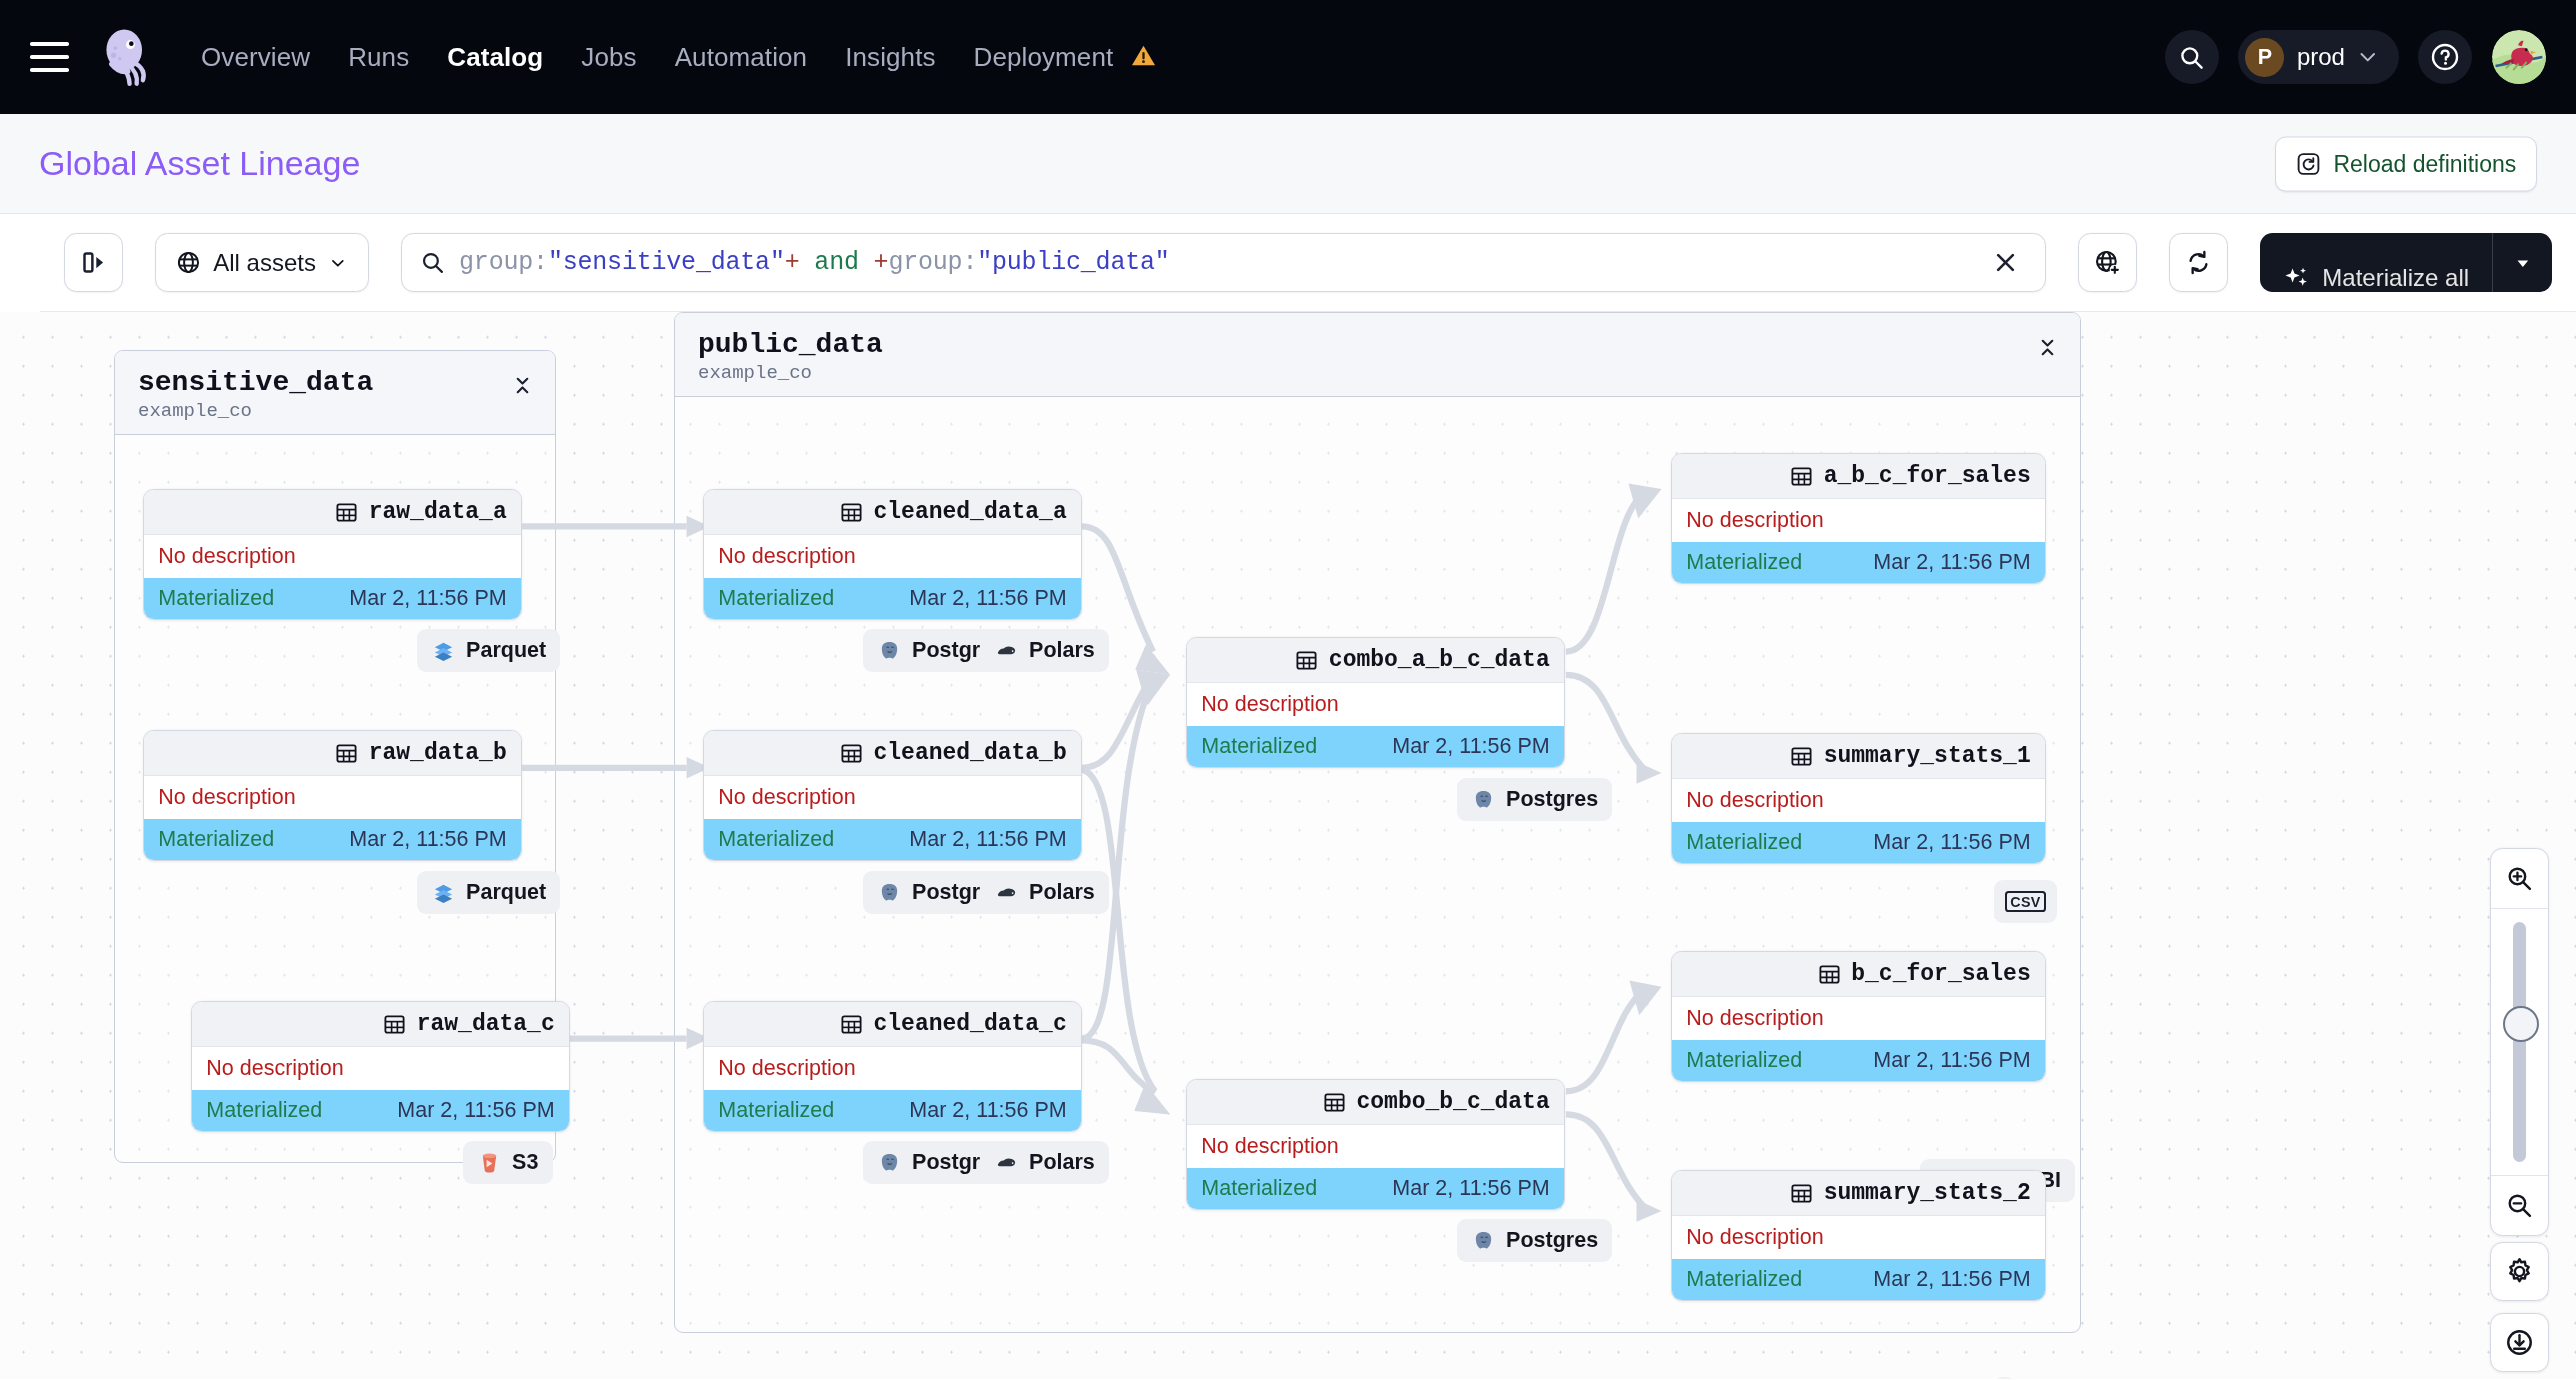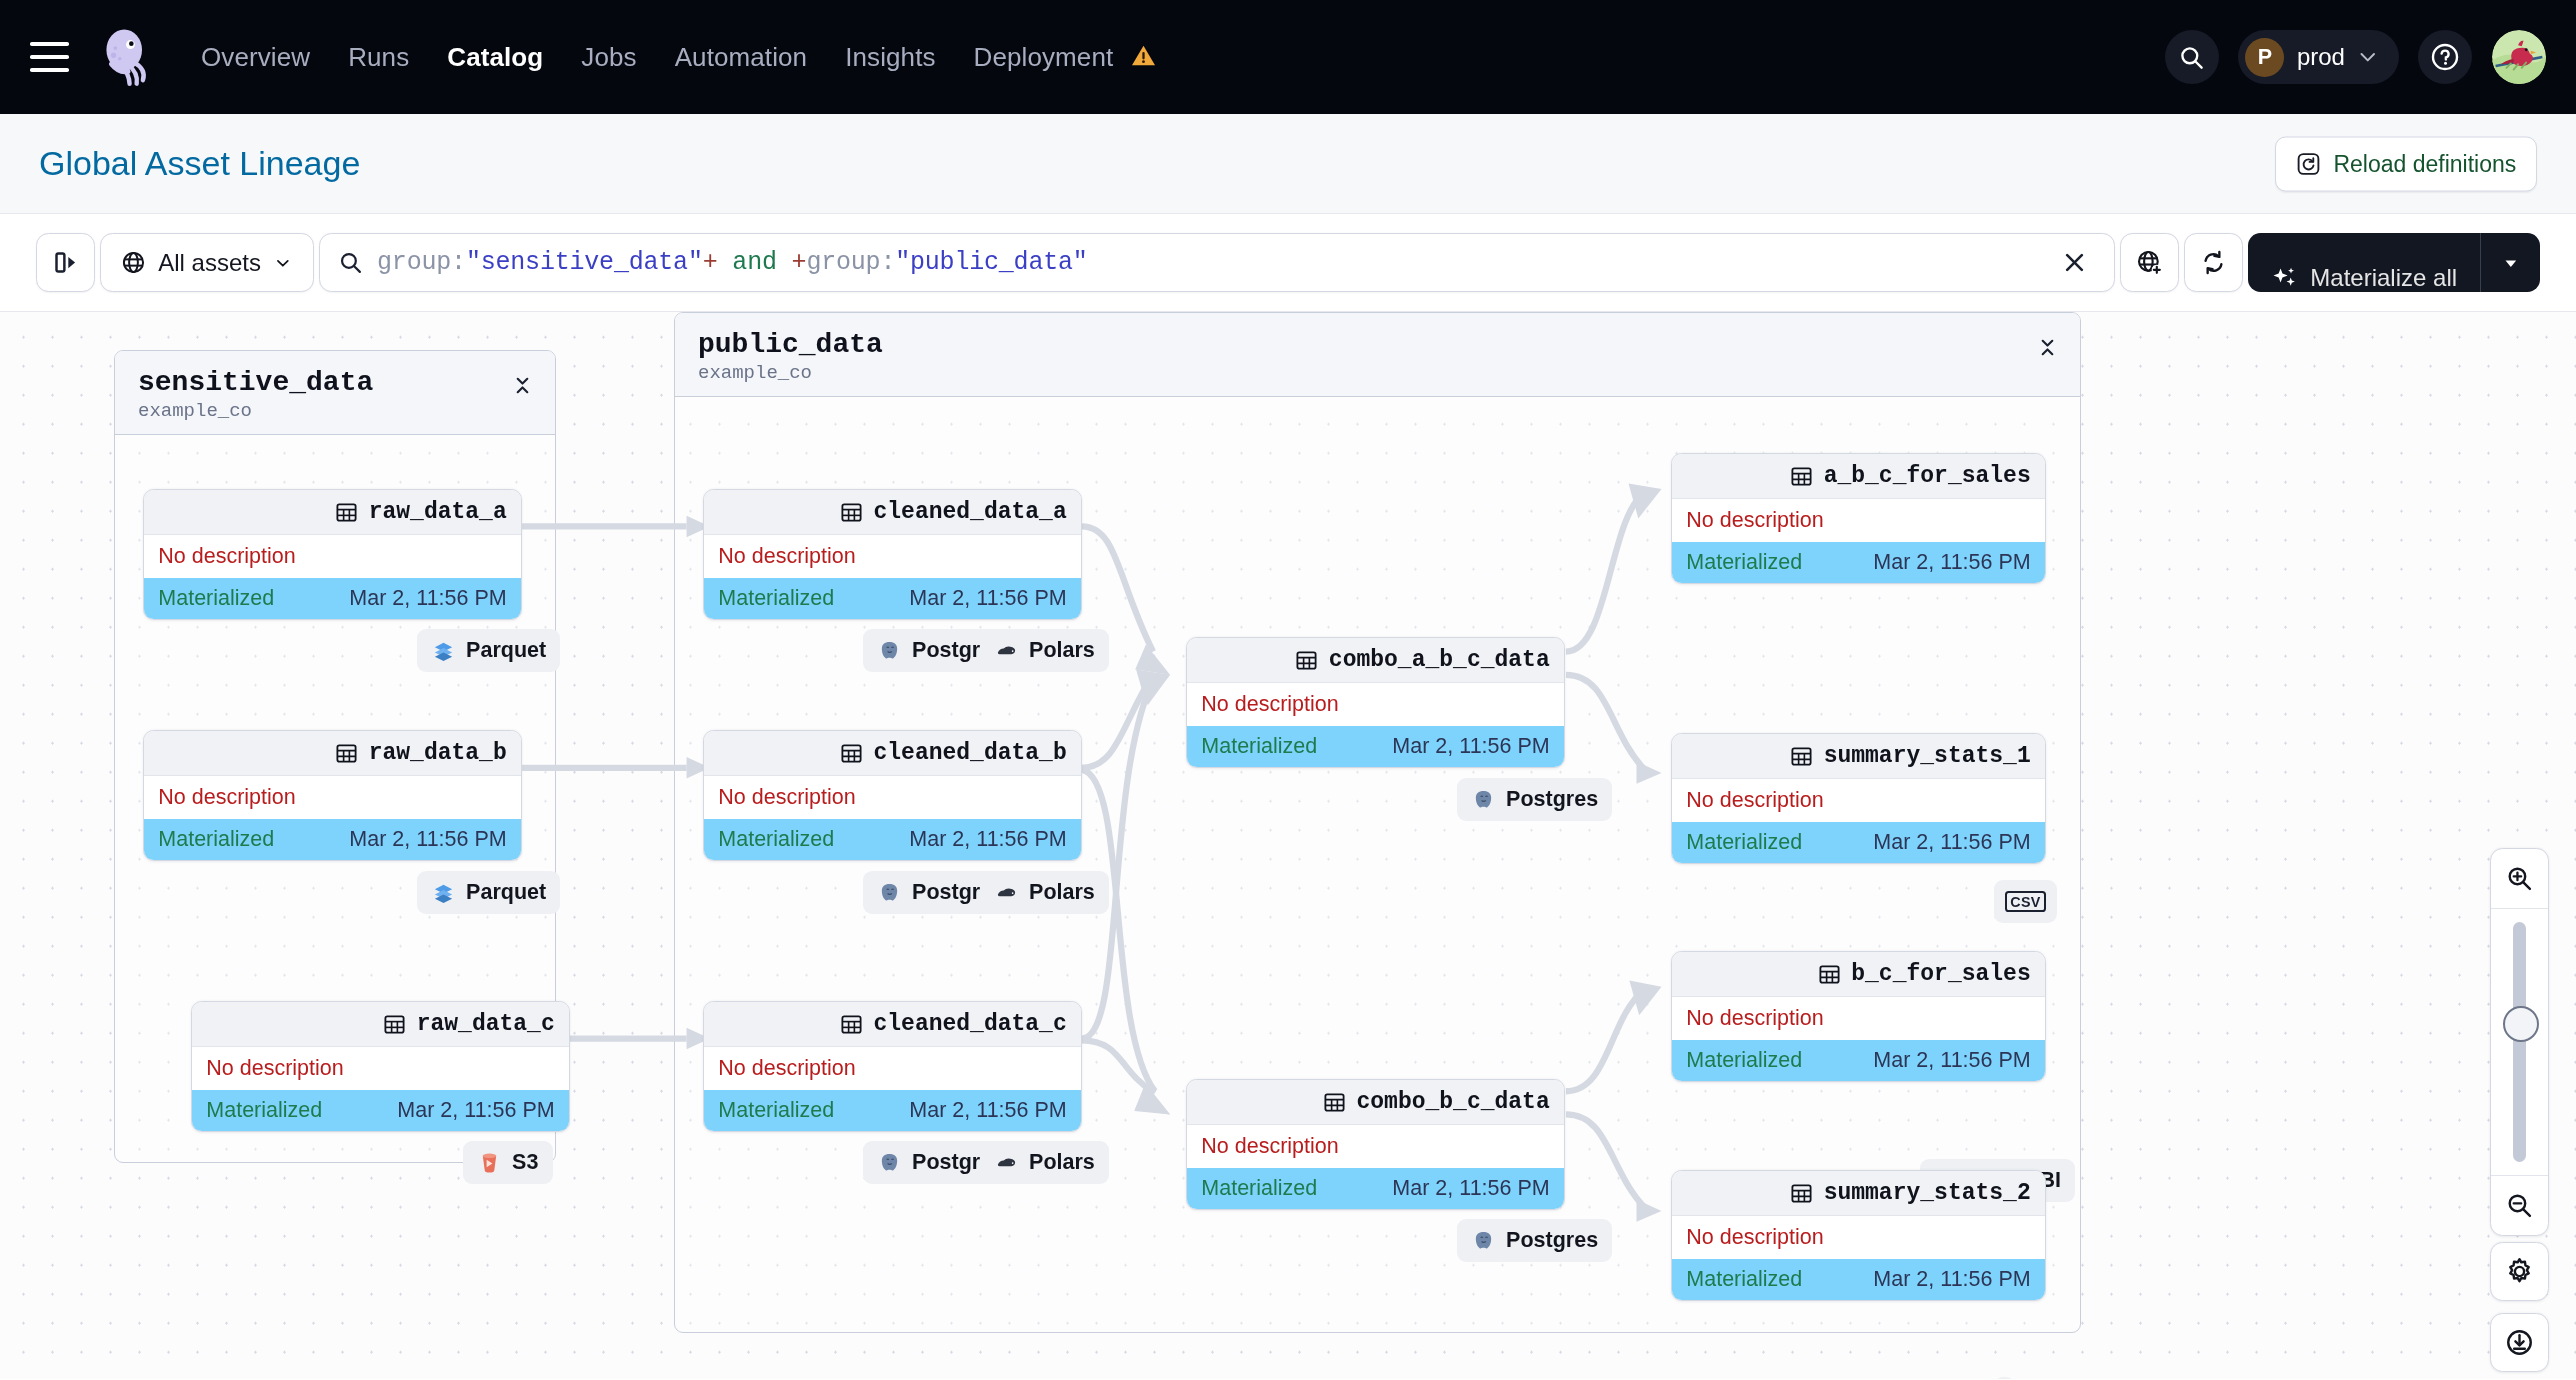--- a/index.html
+++ b/index.html
@@ -38,32 +38,32 @@
   .dep-avatar { width: 39px; height: 39px; border-radius: 50%; background: #6B4A22;
     color: #fff; font-size: 21.5px; font-weight: 700; display:flex; align-items:center; justify-content:center; }
   .dep-name { color: #fff; font-size: 24px; }
   .avatar-img { width: 54px; height: 54px; border-radius: 50%; overflow: hidden; cursor: pointer; }
 
   
   #pagehdr {
     height: 100px; background: #F7F8FA; border-bottom: 0.9px solid #E6E8EE;
     display: flex; align-items: center; padding: 0 39px; position: relative;
   }
-  #pagehdr .title { font-size: 34px; color: #0369a1; font-weight: 400; }
+  #pagehdr .title { font-size: 34px; color: #8b5cf6; font-weight: 400; }
   .reload-btn {
     position: absolute; right: 39px; top: 50%; transform: translateY(-50%);
     height: 55px; border: 0.9px solid #D4D8E3; border-radius: 10.7px; background: #fff;
     display: flex; align-items: center; gap: 12.5px; padding: 0 19.7px;
     font-size: 23px; color: #14532d; cursor: pointer; box-shadow: 0 0.9px 1.8px rgba(16,18,26,.06);
   }
 
   
   #toolbar {
     height: 98px; background: #fff; border-bottom: 0.9px solid #E6E8EE;
-    display: flex; align-items: center; padding: 0 36px; gap: 5px;
+    display: flex; align-items: center; padding: 0 24px; gap: 32px; margin-left: 40px;
   }
   .sq-btn {
     width: 59px; height: 59px; border: 0.9px solid #D4D8E3; border-radius: 12.5px;
     background: #fff; display: flex; align-items: center; justify-content: center; cursor: pointer;
     box-shadow: 0 0.9px 1.8px rgba(16,18,26,.05); flex: 0 0 auto;
   }
   .allassets-btn {
     height: 59px; border: 0.9px solid #D4D8E3; border-radius: 12.5px; background: #fff;
     display: flex; align-items: center; gap: 12.5px; padding: 0 19.7px; cursor: pointer;
     font-size: 24px; color: #141720; box-shadow: 0 0.9px 1.8px rgba(16,18,26,.05); flex: 0 0 auto;

